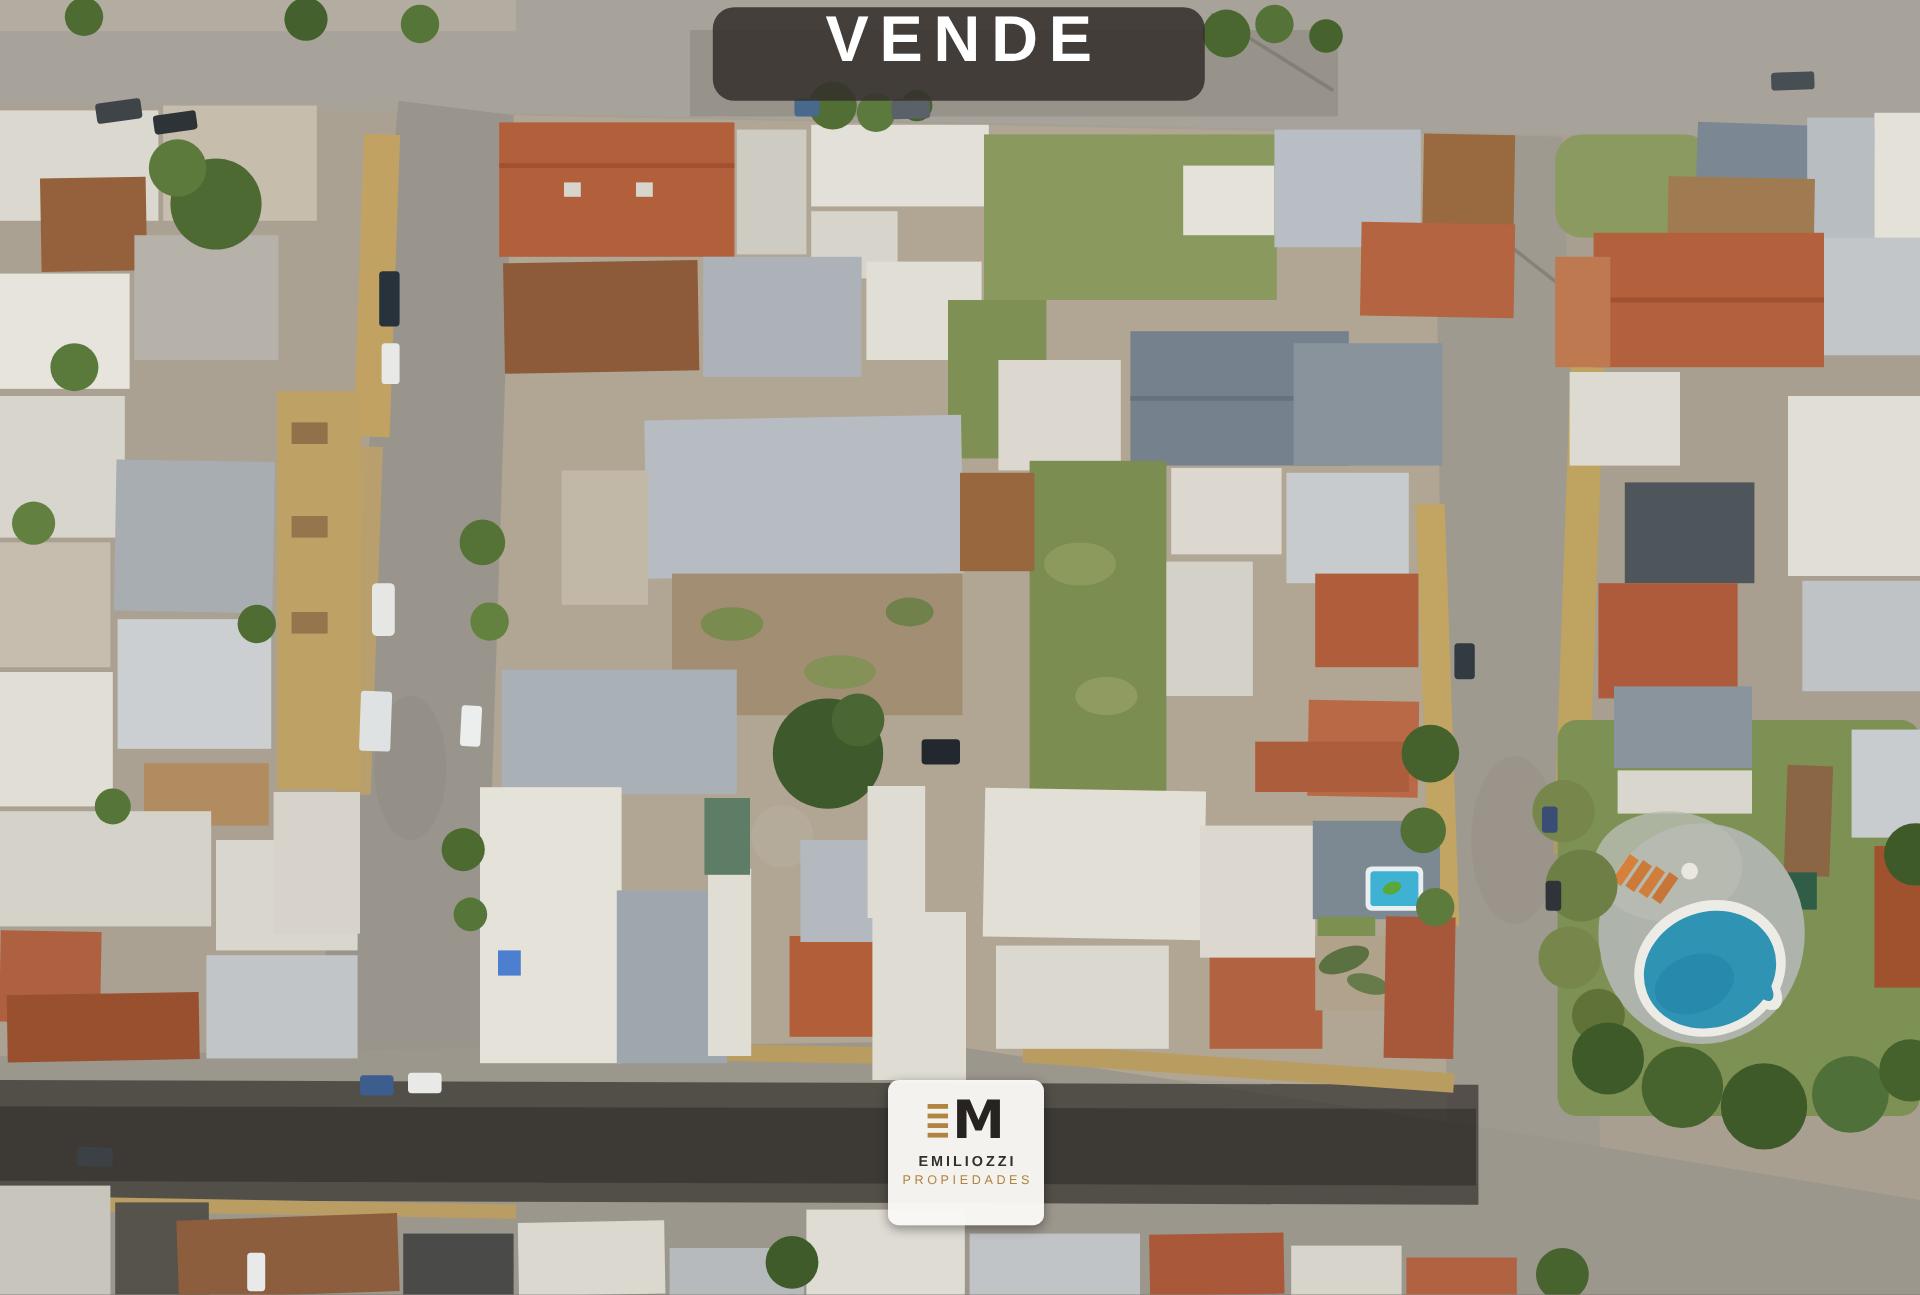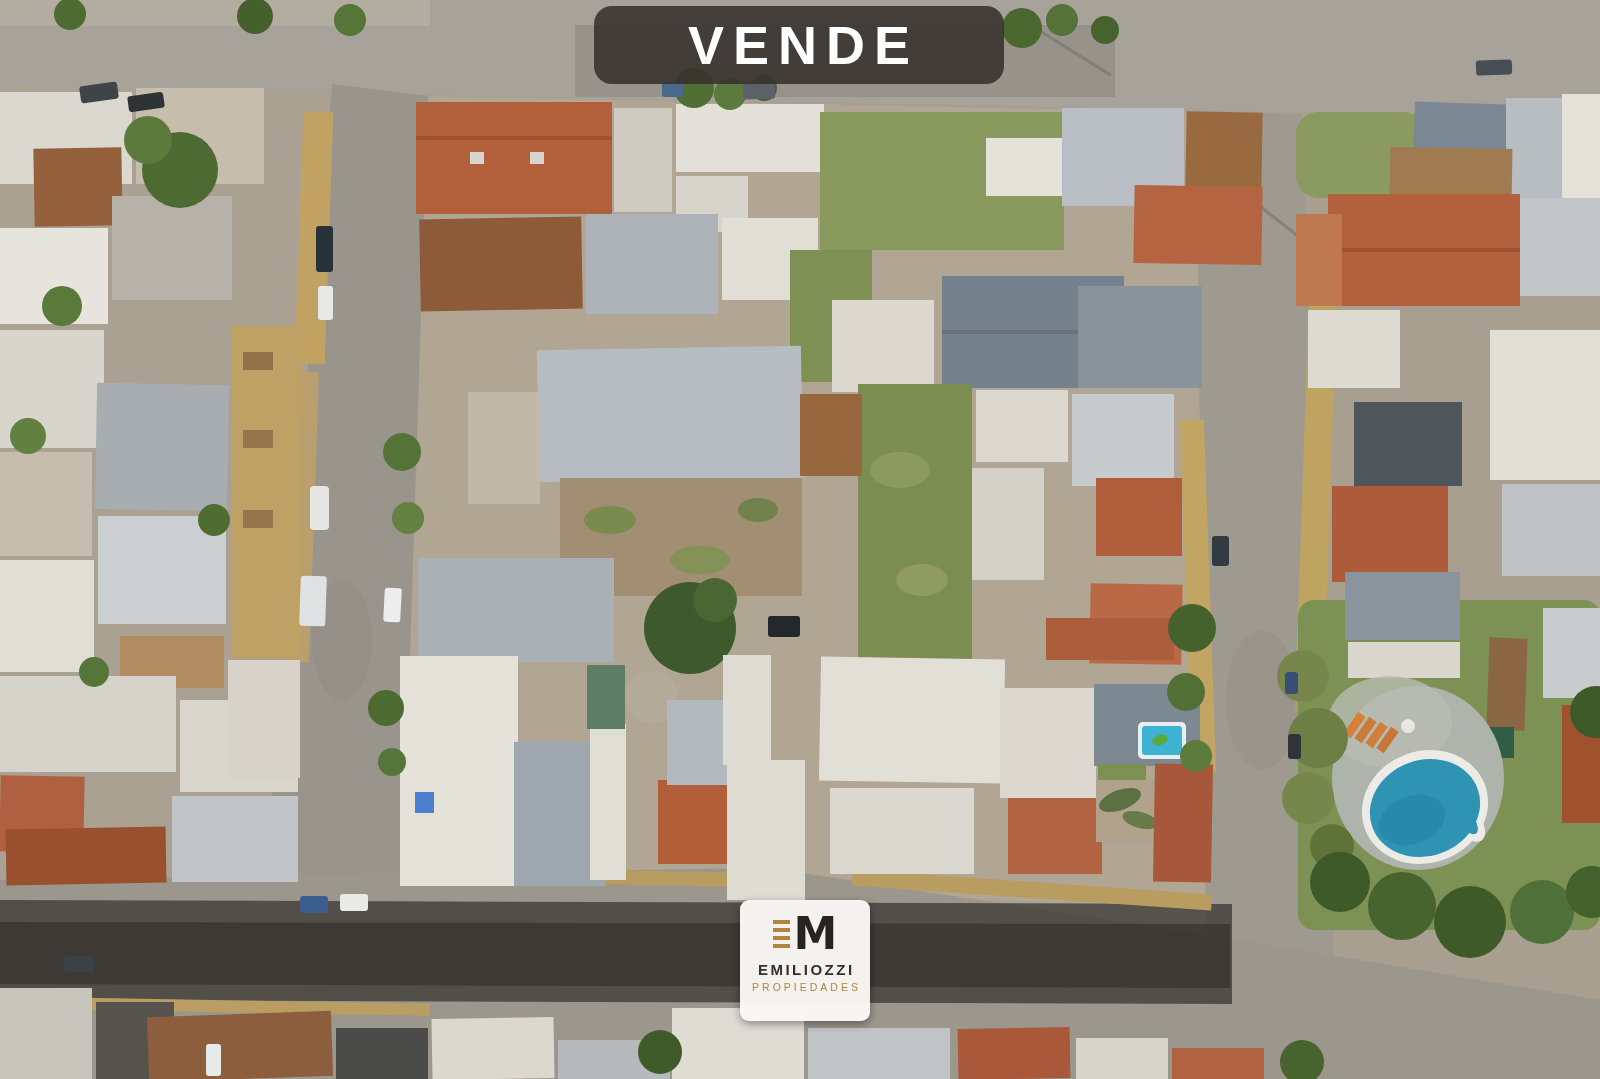--- a/index.html
+++ b/index.html
@@ -2,34 +2,34 @@
 <html><head>
 <meta charset="utf-8">
 <style>
   html,body{margin:0;padding:0;background:#111;}
   #frame{position:relative;width:1600px;height:1079px;overflow:hidden;background:#A5A096;
          font-family:"Liberation Sans", sans-serif;}
   #scene{position:absolute;left:0;top:0;width:100%;height:100%;display:block;}
   
   .banner{position:absolute;left:594px;top:6px;width:410px;height:78px;
           background:rgba(54,49,44,0.88);border-radius:18px;
-          display:flex;align-items:center;justify-content:center;}
+          display:flex;align-items:flex-start;justify-content:center;}
   .banner-text{color:#FFFFFF;font-size:54px;font-weight:bold;letter-spacing:9px;
                text-indent:9px;line-height:1;}
   
   .logo-card{position:absolute;left:740px;top:900px;width:130px;height:121px;
              background:rgba(250,248,245,0.97);border-radius:9px;
              box-shadow:0 3px 9px rgba(0,0,0,0.38);
              display:flex;flex-direction:column;align-items:center;}
   .monogram{display:flex;align-items:center;margin-top:14px;height:40px;}
   .e-bars{display:flex;flex-direction:column;justify-content:center;gap:4px;margin-right:4px;}
   .e-bar{width:17px;height:4px;background:#B28441;}
   .m-letter{font-size:44px;line-height:0.82;font-weight:600;color:#262320;
             font-family:"DejaVu Sans", sans-serif;}
-  .logo-name{margin-top:7px;font-size:15px;font-weight:bold;letter-spacing:2.5px;
+  .logo-name{margin-top:7px;font-size:12px;font-weight:bold;letter-spacing:2.5px;
              color:#33302B;text-indent:2.5px;}
   .logo-tagline{margin-top:3px;font-size:10.5px;font-weight:normal;letter-spacing:3px;
                 color:#B28441;text-indent:3px;}
 </style>
 </head>
 <body>
 
 <div id="frame">
   <svg id="scene" xmlns="http://www.w3.org/2000/svg" viewBox="0 0 1600 1079" preserveAspectRatio="none">
       <rect x="0" y="0" width="1600" height="1079" fill="#A5A096"></rect>

